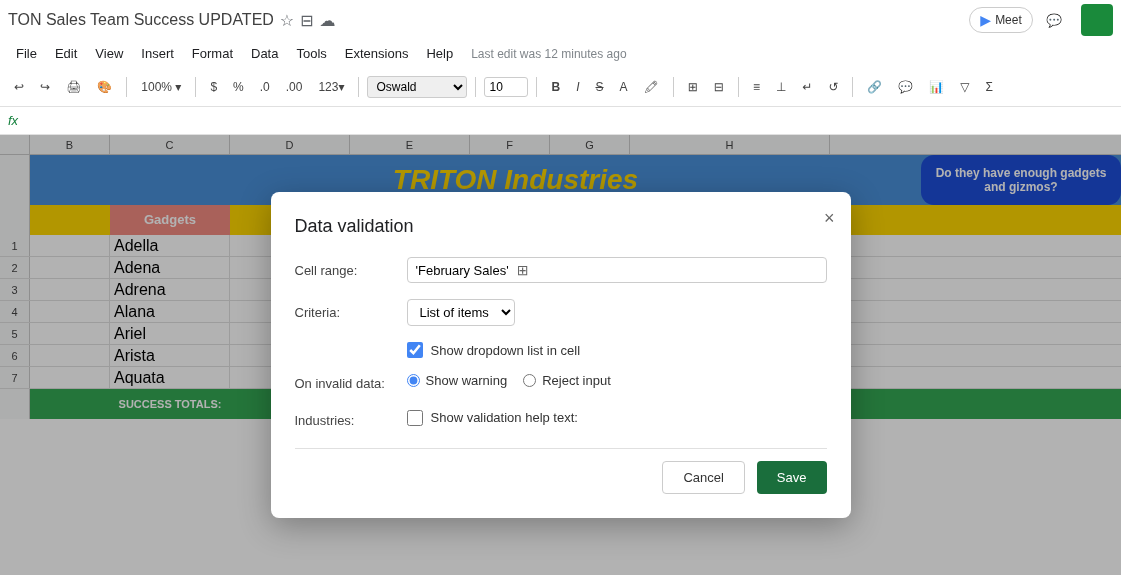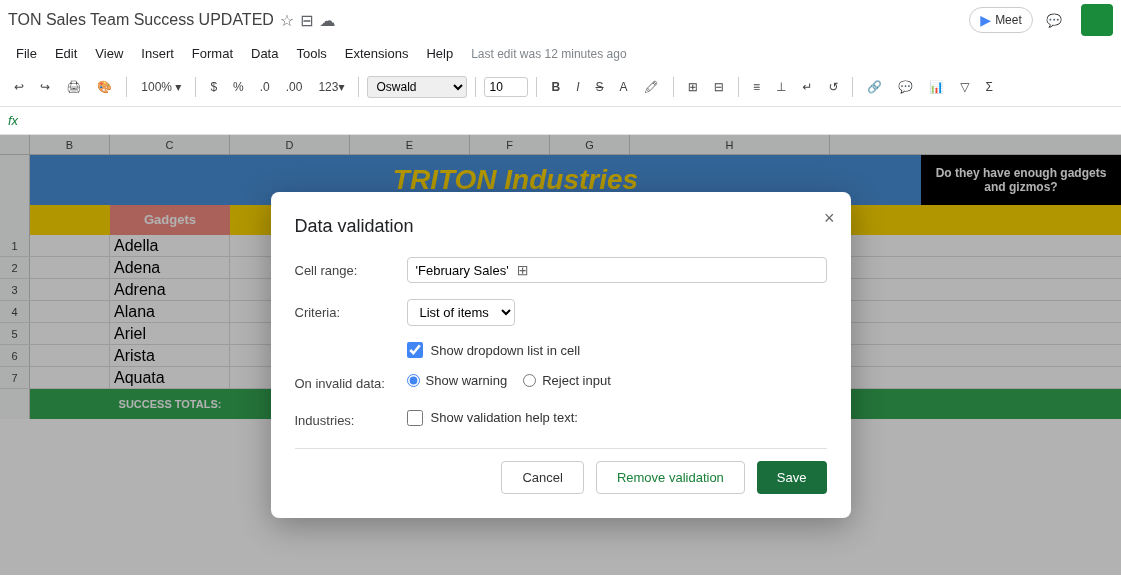--- a/index.html
+++ b/index.html
@@ -156,21 +156,21 @@
     <div class="col-header" style="width:120px;">E</div>
     <div class="col-header" style="width:80px;">F</div>
     <div class="col-header" style="width:80px;">G</div>
     <div class="col-header" style="width:200px;">H</div>
   </div>
 
   <div style="display:flex; height:50px; background:#4a90d9;">
     <div style="width:30px; background:#f8f9fa; border-right:1px solid #ccc; text-align:center; font-size:11px; color:#444; line-height:50px; flex-shrink:0;"></div>
     <div style="width:80px; background:#4a90d9;"></div>
     <div style="flex:1; display:flex; align-items:center; justify-content:center; font-size:28px; font-weight:bold; font-style:italic; color:#FFD700; background:#4a90d9;">TRITON Industries</div>
-    <div style="width:200px; background:#000000; color:#fff; font-size:12px; font-weight:bold; display:flex; align-items:center; justify-content:center; text-align:center; padding:4px;">Do they have enough gadgets and gizmos?</div>
+    <div style="width:200px; background:#1d4ed8; color:#fff; font-size:12px; font-weight:bold; display:flex; align-items:center; justify-content:center; text-align:center; padding:4px;border-radius:13px;">Do they have enough gadgets and gizmos?</div>
   </div>
 
   <div style="display:flex; height:30px; background:#FFD700;">
     <div style="width:30px; background:#f8f9fa; border-right:1px solid #ccc; text-align:center; font-size:11px; color:#444;"></div>
     <div style="width:80px; background:#FFD700;"></div>
     <div style="width:120px; background:#f28b82; color:#fff; font-weight:bold; text-align:center; line-height:30px; font-size:13px;">Gadgets</div>
     <div style="width:120px; background:#FFD700;"></div>
     <div style="width:120px; background:#FFD700;"></div>
     <div style="width:80px; background:#FFD700;"></div>
     <div style="width:80px; background:#FFD700;"></div>
@@ -318,20 +318,19 @@
       <div class="form-row" style="align-items:center;">
         <div class="form-label">Industries:</div>
         <div class="checkbox-row" style="margin:0;">
           <input type="checkbox" id="show-help" style="">
           <label for="show-help">Show validation help text:</label>
         </div>
       </div>
 
       <div class="modal-footer">
         <button class="btn-cancel">Cancel</button>
-        <button class="btn-remove">Remove validation</button>
         <button class="btn-save">Save</button>
       </div>
 
     </div>
   </div>
 
 </div>
 
 </body></html>

